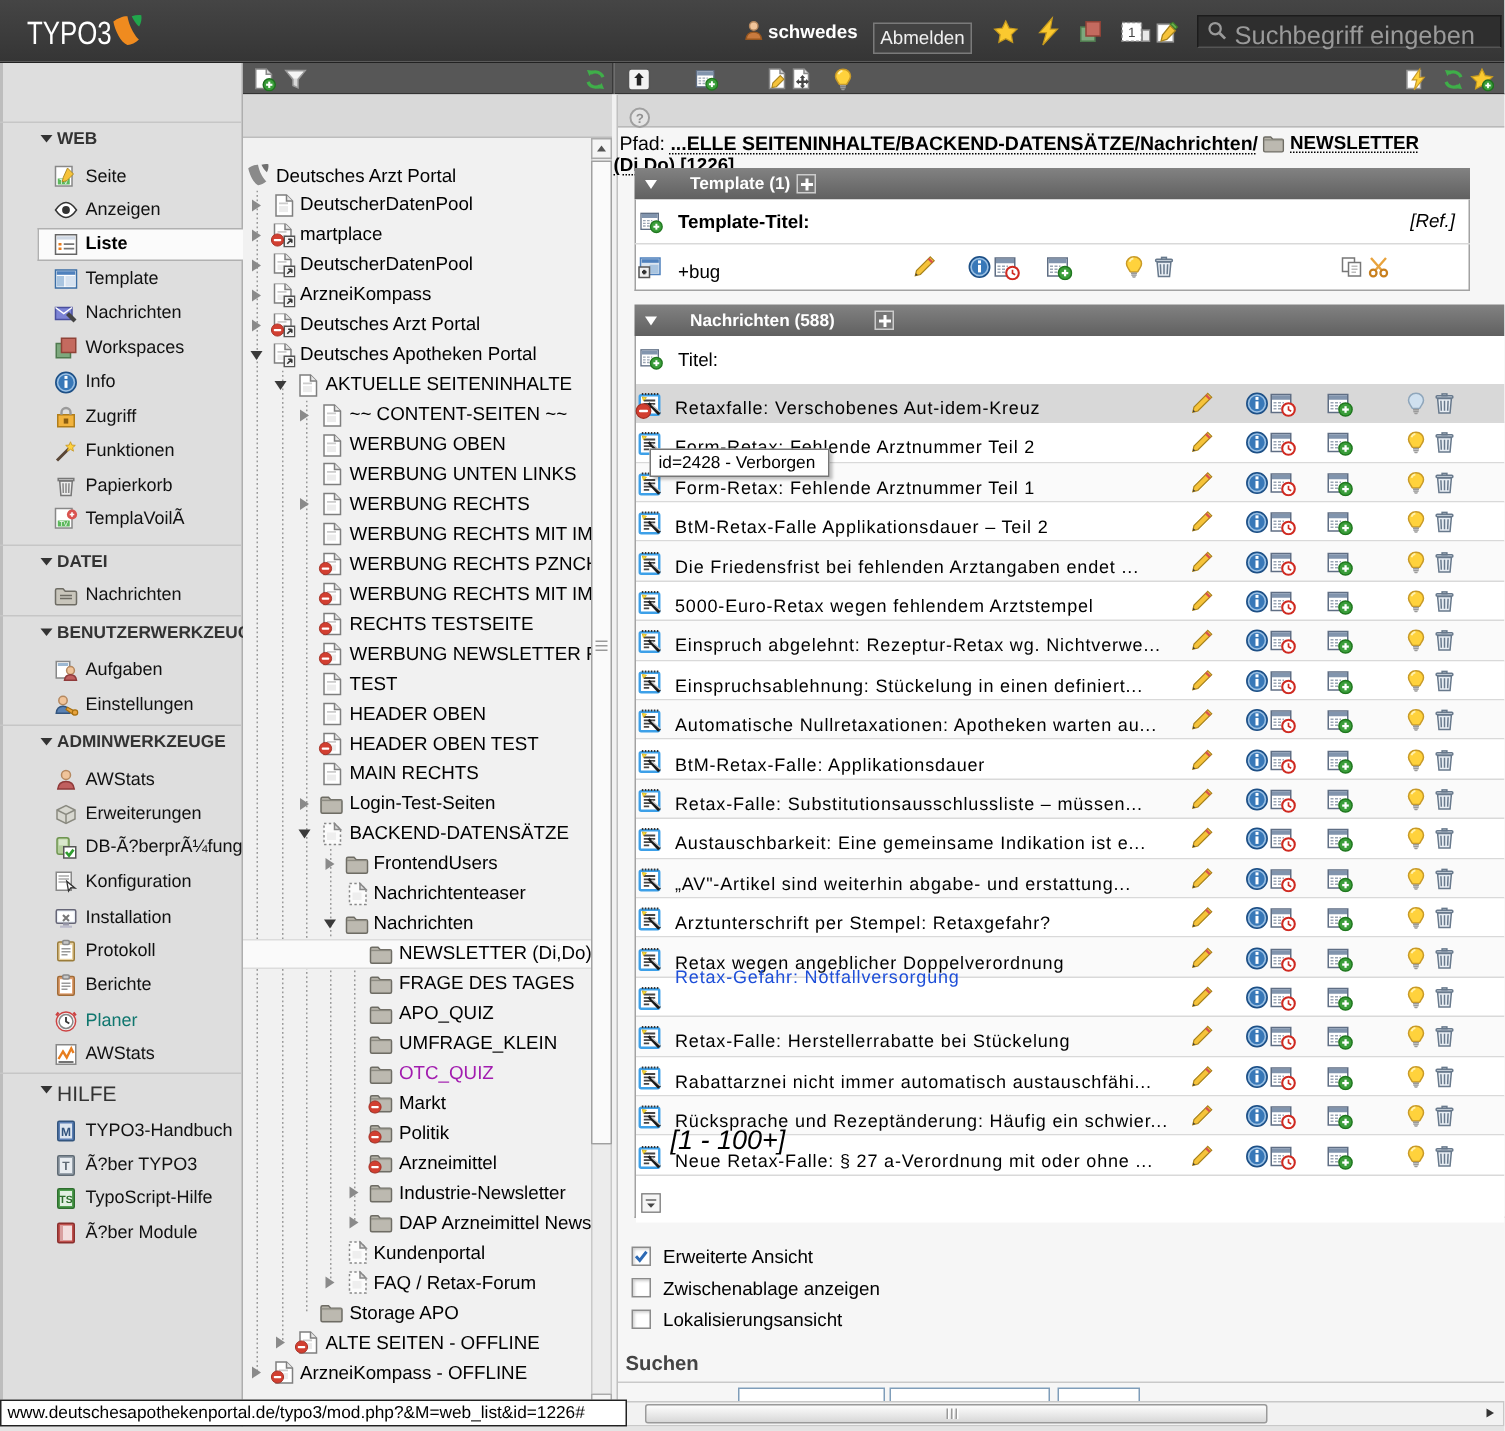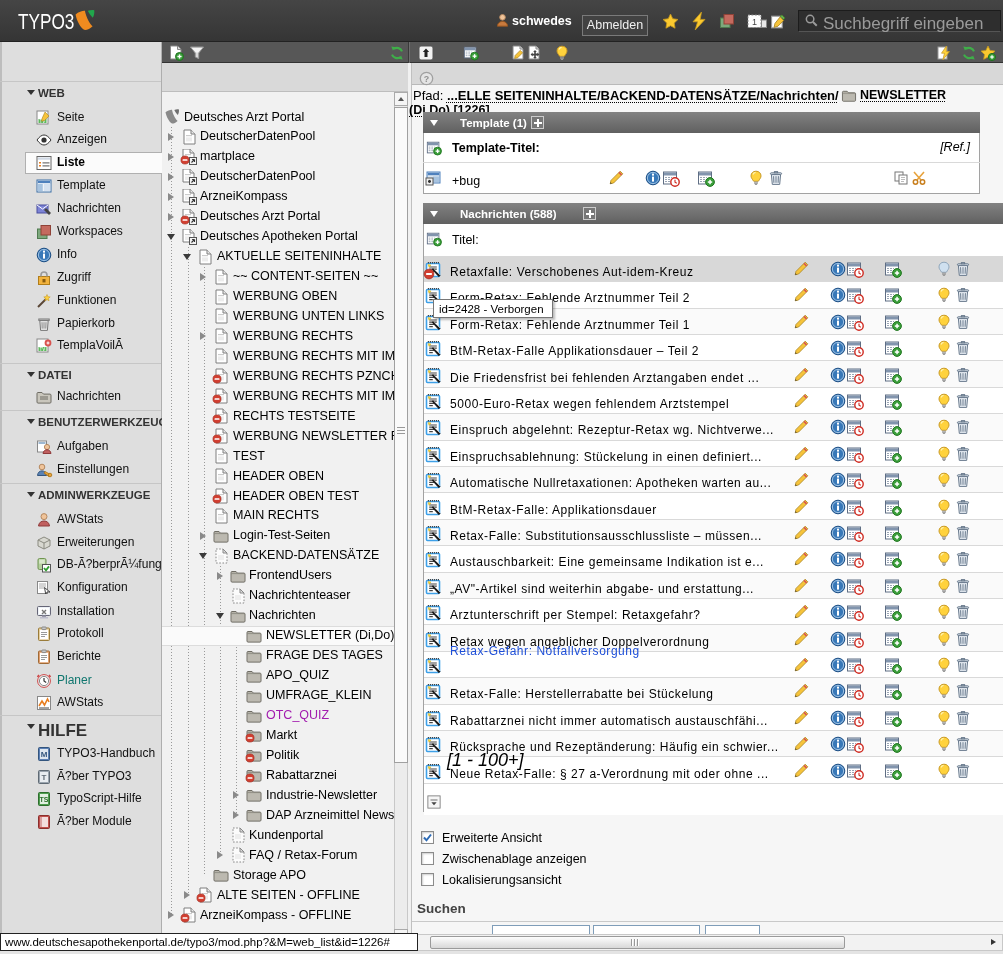--- a/index.html
+++ b/index.html
@@ -406,21 +406,21 @@
   </svg>
 <div class="ab" style="left:57px;top:673px;font-size:12px;color:#0f766e">Planer</div>
 <svg class="ab" style="left:36px;top:695px" width="16" height="16" viewBox="0 0 16 16">
     <rect x="1.5" y="1.5" width="13" height="13" fill="#fff" stroke="#888"></rect>
     <path d="M3 11l3-5 2.5 4 3-6 1.5 3" fill="none" stroke="#e87d1e" stroke-width="1.6"></path>
     <path d="M3 13h10" stroke="#444"></path>
   </svg>
 <div class="ab" style="left:57px;top:695px;font-size:12px;color:#111">AWStats</div>
 <div class="ab" style="left:0;top:715px;width:161px;height:1px;background:#c6c6c6"></div>
 <div class="ab" style="left:27px;top:724px;width:0;height:0;border-left:4px solid transparent;border-right:4px solid transparent;border-top:5px solid #333"></div>
-<div class="ab" style="left:38px;top:721px;font-size:17px;font-weight:bold;color:#333">HILFE</div>
+<div class="ab" style="left:38px;top:721px;font-size:14px;font-weight:normal;color:#333">HILFE</div>
 <svg class="ab" style="left:36px;top:746px" width="16" height="16" viewBox="0 0 16 16">
     <rect x="2.5" y="1.5" width="11" height="13" rx="1" fill="#5b7fb4" stroke="#33557e"></rect>
     <rect x="4" y="3" width="8" height="10" fill="#dde6f0"></rect>
     <text x="8" y="11" font-size="8" font-weight="bold" fill="#33557e" text-anchor="middle">M</text>
   </svg>
 <div class="ab" style="left:57px;top:746px;font-size:12px;color:#111">TYPO3-Handbuch</div>
 <svg class="ab" style="left:36px;top:769px" width="16" height="16" viewBox="0 0 16 16">
     <rect x="2.5" y="1.5" width="11" height="13" rx="1" fill="#9aa4ae" stroke="#5f6a74"></rect>
     <rect x="4" y="3" width="8" height="10" fill="#e8ecf0"></rect>
     <text x="8" y="11" font-size="8" font-weight="bold" fill="#5f6a74" text-anchor="middle">T</text>
@@ -618,21 +618,21 @@
 <svg class="ab" style="left:245px;top:753px" width="10" height="10">
     <use href="#hidov" width="10" height="10"></use>
   </svg>
 <div class="ab" style="left:266px;top:748px;font-size:12.5px;color:#000;white-space:nowrap">Politik</div>
 <svg class="ab" style="left:246px;top:767px" width="16" height="16">
     <use href="#folder" width="16" height="16"></use>
   </svg>
 <svg class="ab" style="left:245px;top:773px" width="10" height="10">
     <use href="#hidov" width="10" height="10"></use>
   </svg>
-<div class="ab" style="left:266px;top:768px;font-size:12.5px;color:#000;white-space:nowrap">Rabattarznei</div>
+<div class="ab" style="left:266px;top:768px;font-size:12.5px;color:#000;white-space:nowrap">Arzneimittel</div>
 <div class="ab" style="left:233px;top:791px;width:0;height:0;border-top:4px solid transparent;border-bottom:4px solid transparent;border-left:6px solid #8a8a8a"></div>
 <svg class="ab" style="left:246px;top:787px" width="16" height="16">
     <use href="#folder" width="16" height="16"></use>
   </svg>
 <div class="ab" style="left:266px;top:788px;font-size:12.5px;color:#000;white-space:nowrap">Industrie-Newsletter</div>
 <div class="ab" style="left:233px;top:811px;width:0;height:0;border-top:4px solid transparent;border-bottom:4px solid transparent;border-left:6px solid #8a8a8a"></div>
 <svg class="ab" style="left:246px;top:807px" width="16" height="16">
     <use href="#folder" width="16" height="16"></use>
   </svg>
 <div class="ab" style="left:266px;top:808px;font-size:12.5px;color:#000;white-space:nowrap">DAP Arzneimittel News</div>

